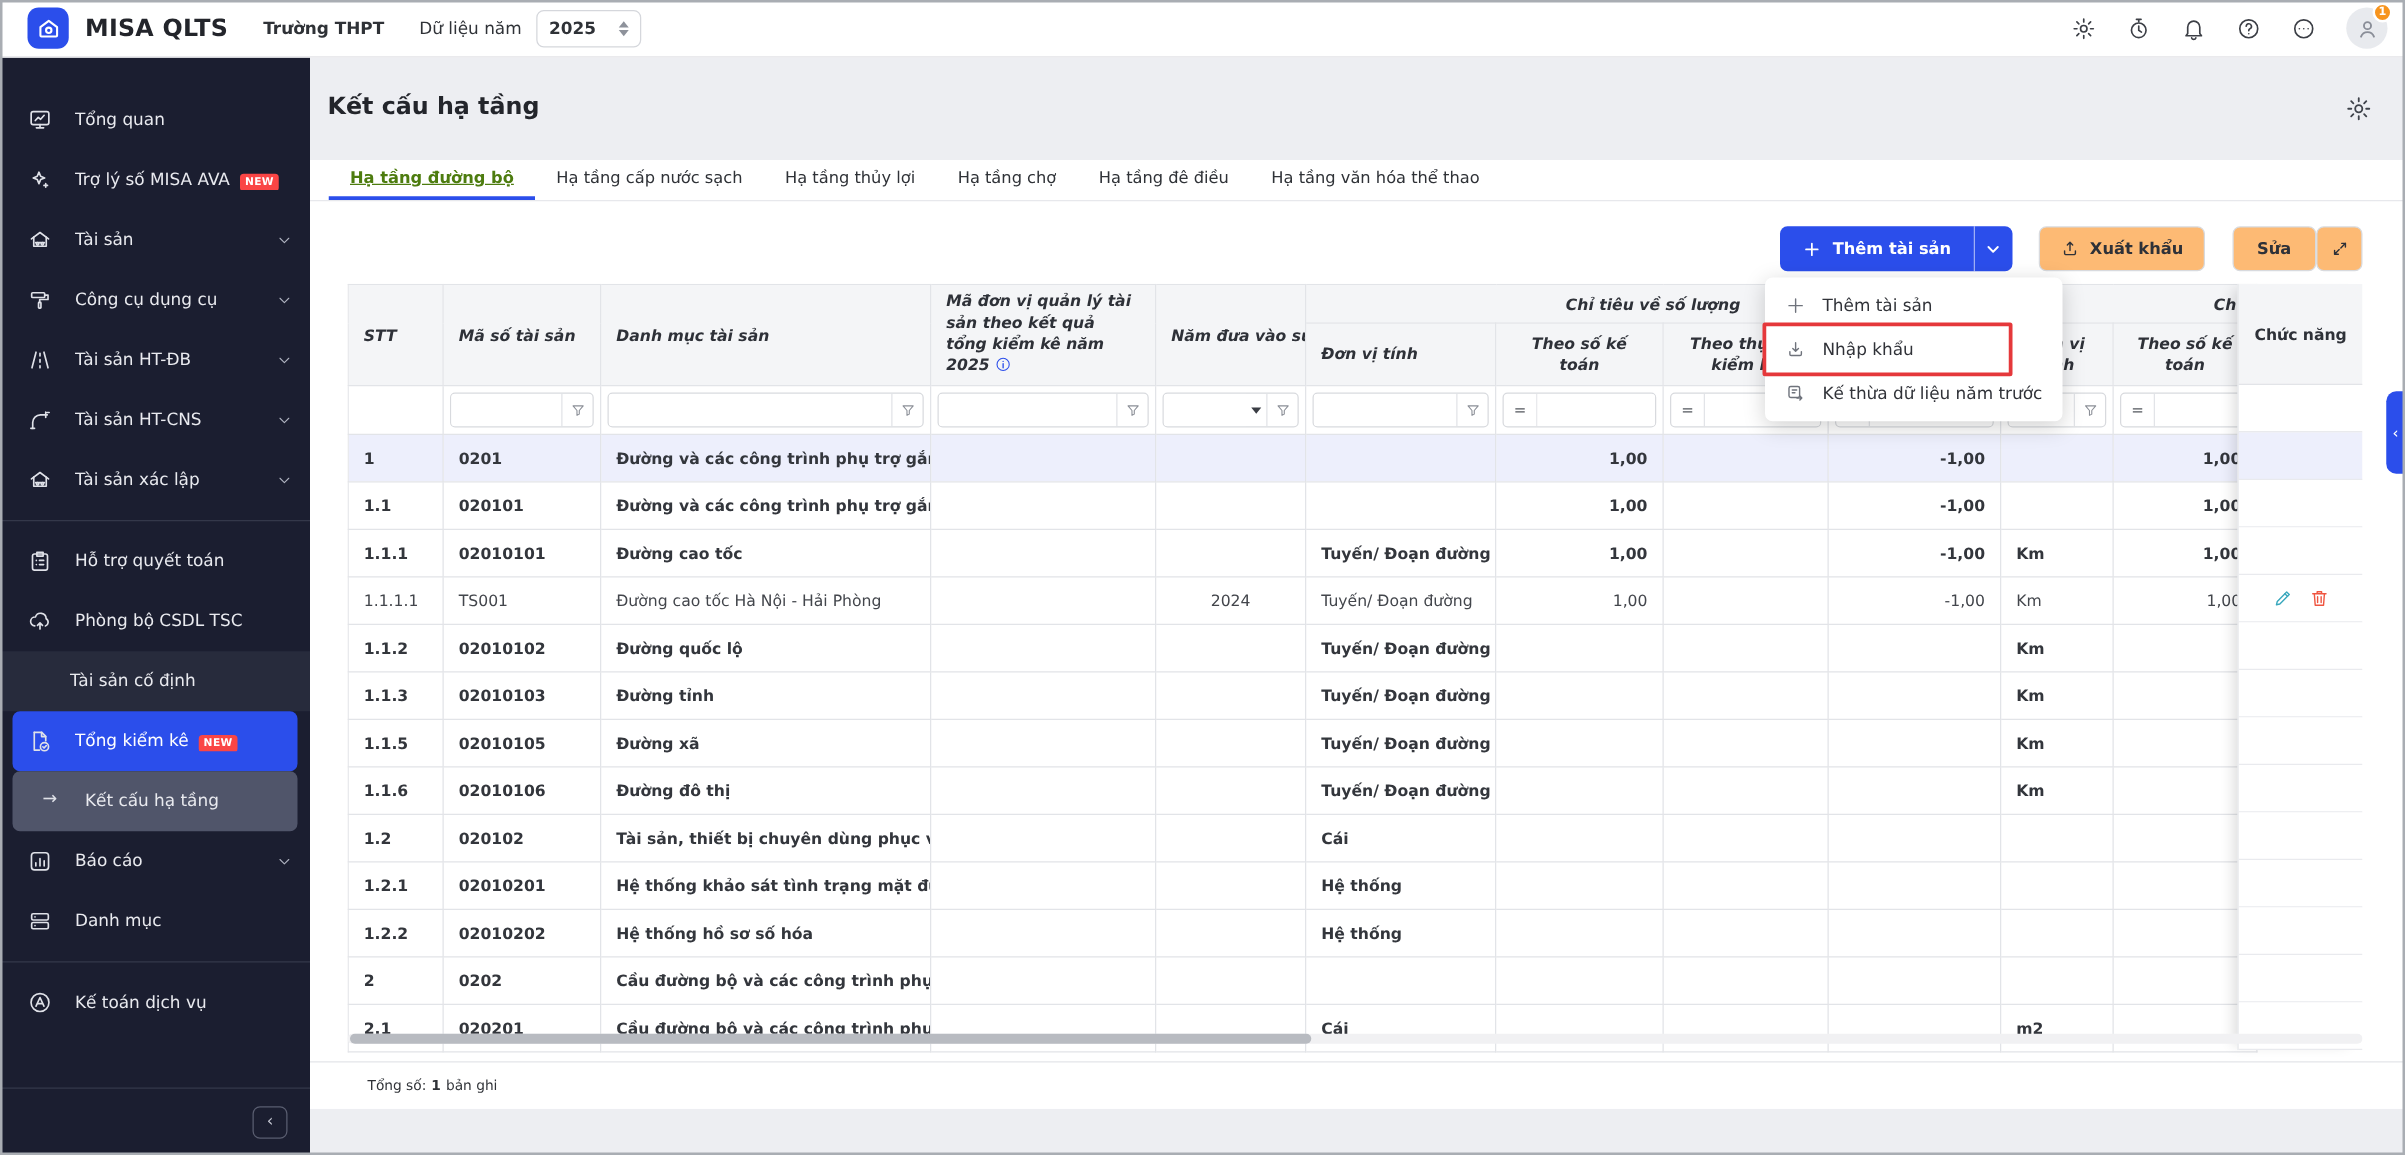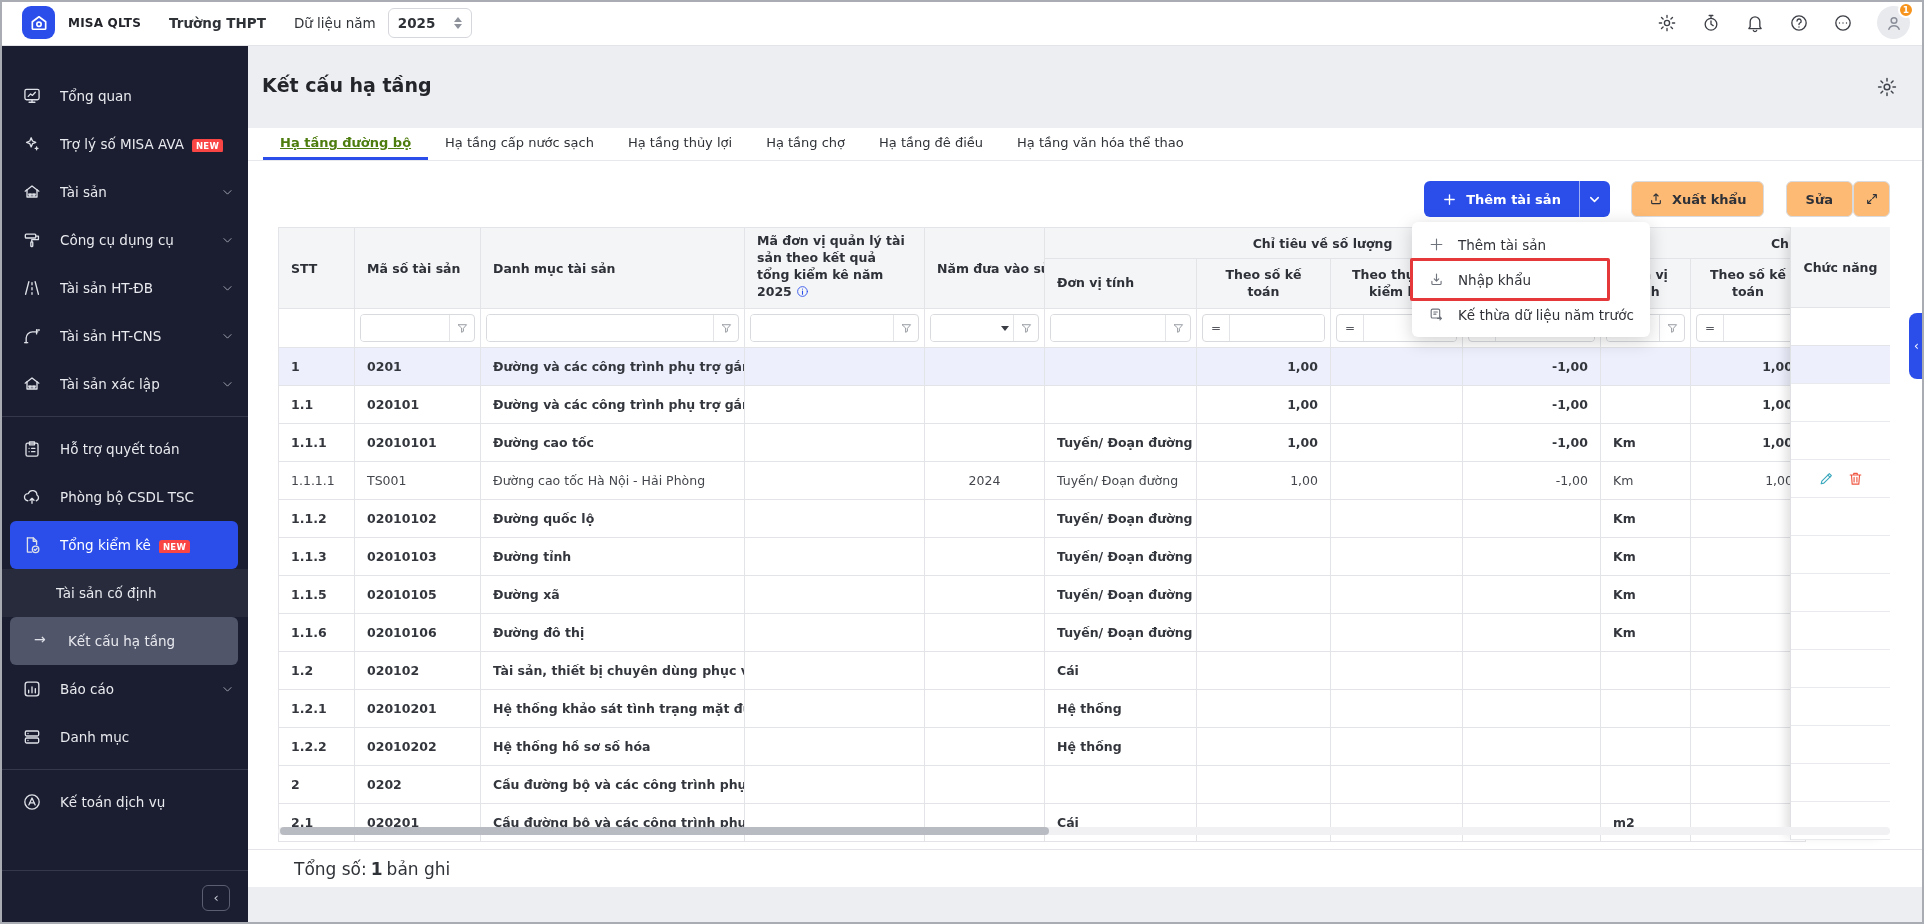--- a/index.html
+++ b/index.html
@@ -6,21 +6,21 @@
   html,body { width:1924px; height:924px; overflow:hidden; background:#edeef2;
     font-family:"DejaVu Sans","Liberation Sans",sans-serif; color:#2f3237; }
   .frame { position:fixed; inset:0; border:2px solid #a9adb3; pointer-events:none; z-index:999; }
   .icon svg { display:block; }
 
   
   .topbar { position:absolute; top:0; left:0; right:0; height:46px; background:#fff;
     border-bottom:1px solid #e3e4e8; display:flex; align-items:center; padding-left:22px; z-index:40; }
   .logo { width:33px; height:33px; border-radius:9px; background:#2b4eeb; display:flex; align-items:center; justify-content:center; }
   .logo svg { width:20px; height:20px; }
-  .brand { margin-left:13px; font-size:12px; font-weight:700; color:#23252b; letter-spacing:.2px; }
+  .brand { margin-left:13px; font-size:19px; font-weight:700; color:#23252b; letter-spacing:.2px; }
   .org { margin-left:28px; font-size:13.5px; font-weight:700; color:#2f3237; }
   .yrlabel { margin-left:28px; font-size:13.5px; font-weight:400; color:#2f3237; }
   .yearbox { margin-left:12px; width:84px; height:30px; border:1px solid #d5d7dc; border-radius:6px;
     display:flex; align-items:center; justify-content:space-between; padding:0 9px; background:#fff; }
   .yearbox .yv { font-size:13.5px; font-weight:700; }
   .stepper { display:flex; flex-direction:column; gap:2px; }
   .stepper i { width:0; height:0; border-left:4px solid transparent; border-right:4px solid transparent; display:block; }
   .stepper .up { border-bottom:5px solid #8e929b; }
   .stepper .dn { border-top:5px solid #8e929b; }
   .top-icons { margin-left:auto; display:flex; align-items:center; gap:24px; padding-right:14px; color:#3c3f46; }
@@ -76,21 +76,21 @@
   .btn-plain { background:#fdba74; border:1px solid #d8dade; color:#2e3138; padding:0 16px; gap:8px; font-weight:700; }
   .btn-plain .icon svg { width:16px; height:16px; }
   .btn-export { margin-right:22px; }
   .btn-edit { padding:0 19px; }
   .btn-expand { width:37px; padding:0; justify-content:center; }
 
   
   .tablewrap { position:relative; margin:0 34px 0 30px; height:620px; overflow:hidden; }
   table.grid { border-collapse:collapse; table-layout:fixed; width:1527px; }
   .grid th, .grid td { border:1px solid #e2e4e8; font-size:12.5px; overflow:hidden; white-space:nowrap; }
-  .grid thead th { background:#f4f5f7; color:#2e3138; font-weight:700; padding:4px 12px; text-align:left; }
+  .grid thead th { background:#f4f5f7; color:#2e3138; font-weight:700; padding:4px 12px; text-align:left;font-style:italic; }
   .grid thead tr.h-top th { height:31px; }
   .grid thead tr.h-sub th { height:50px; }
   .grid th.hc { text-align:center; }
   .grid th.wrap { white-space:normal; line-height:1.35; }
   .grid th.g2 { text-align:right; padding-right:16px; }
   .grid tr.h-filter td { height:38px; background:#fff; padding:5px 5px; }
   .fbox { height:28px; border:1px solid #d8dade; border-radius:4px; background:#fff; display:flex; align-items:center; overflow:hidden; }
   .fbox input { border:none; outline:none; flex:1; min-width:0; height:100%; padding:0 6px; font-size:12px; font-family:inherit; }
   .fbox .fdiv { width:1px; height:100%; background:#e2e4e8; }
   .fbox .ficon { width:24px; display:flex; align-items:center; justify-content:center; color:#8a8e96; cursor:pointer; flex:0 0 24px; }
@@ -111,21 +111,21 @@
   .fn-cell { height:38px; border-bottom:1px solid #e9eaee; display:flex; align-items:center; justify-content:center; gap:12px; background:#fff; }
   .fn-cell.sel { background:#edeffc; }
   .fn-cell .act { width:17px; height:17px; cursor:pointer; }
   .fn-cell .act svg { width:17px; height:17px; }
   .act-edit { color:#3aa8bd; } .act-del { color:#ef5540; }
 
   .hscroll { position:absolute; left:0; right:0; top:600px; height:8px; background:#f1f1f3; border-radius:4px; z-index:6; }
   .hthumb { position:absolute; left:2px; top:0; width:769px; height:8px; background:#b8bbc1; border-radius:4px; cursor:pointer; }
 
   .tfoot { position:absolute; left:0; right:0; bottom:0; height:38px; border-top:1px solid #e3e5e9;
-    display:flex; align-items:center; padding-left:46px; font-size:17px; color:#2f3237; background:#fff; }
+    display:flex; align-items:center; padding-left:46px; font-size:11px; color:#2f3237; background:#fff; }
   .tfoot b { margin:0 4px; }
 
   
   .menu { position:absolute; left:1412px; top:222px; width:238px; background:#fff; border-radius:6px;
     box-shadow:0 4px 18px rgba(0,0,0,.18); padding:5px 0; z-index:60; }
   .m-item { height:35px; display:flex; align-items:center; gap:13px; padding:0 16px; font-size:13.5px; color:#303238; cursor:pointer; }
   .m-item .icon { width:17px; height:17px; color:#6f737c; }
   .m-item .icon svg { width:17px; height:17px; }
   .redbox { position:absolute; left:-2px; top:36px; width:200px; height:43px; border:3px solid #e5383b; border-radius:2px; pointer-events:none; z-index:61; }
 
@@ -300,34 +300,34 @@
       </div>
       <div class="s-item">
         <span class="icon ">
           <svg viewBox="0 0 24 24" fill="none" stroke="currentColor" stroke-width="1.6" stroke-linecap="round" stroke-linejoin="round">
             <path d="M7 16.5a4.3 4.3 0 1 1 .6-8.6A5.3 5.3 0 0 1 17.9 9.6 3.8 3.8 0 0 1 17.2 16.5"></path>
             <path d="M12 19.5v-5.6M9.6 16l2.4-2.4L14.4 16"></path>
           </svg>
         </span>
         <span class="lbl">Phòng bộ CSDL TSC</span>
       </div>
+      <div class="s-item sub">
+        <span class="lbl">Tài sản cố định</span>
+      </div>
       <div class="s-item active">
         <span class="icon ">
           <svg viewBox="0 0 24 24" fill="none" stroke="currentColor" stroke-width="1.6" stroke-linecap="round" stroke-linejoin="round">
             <path d="M6.5 3.5h7.2l3.8 3.8v4.2"></path>
             <path d="M13.5 3.5v4h4"></path>
             <path d="M6.5 3.5v17h5"></path>
             <circle cx="16.3" cy="17.2" r="3.9"></circle>
             <path d="M14.7 17.3l1.2 1.2 2.1-2.3"></path>
           </svg>
         </span>
         <span class="lbl">Tổng kiểm kê<span class="newbadge">NEW</span></span>
-      </div>
-      <div class="s-item sub">
-        <span class="lbl">Tài sản cố định</span>
       </div>
       <div class="s-item sub active-sub">
         <span class="icon" style="width:auto;margin-right:4px;font-size:14px;">→</span>
         <span class="lbl">Kết cấu hạ tầng</span>
       </div>
       <div class="s-item">
         <span class="icon ">
           <svg viewBox="0 0 24 24" fill="none" stroke="currentColor" stroke-width="1.6" stroke-linecap="round" stroke-linejoin="round">
             <rect x="3.8" y="3.8" width="16.4" height="16.4" rx="3"></rect>
             <path d="M8 16.5v-3M12 16.5v-7M16 16.5v-5"></path>

